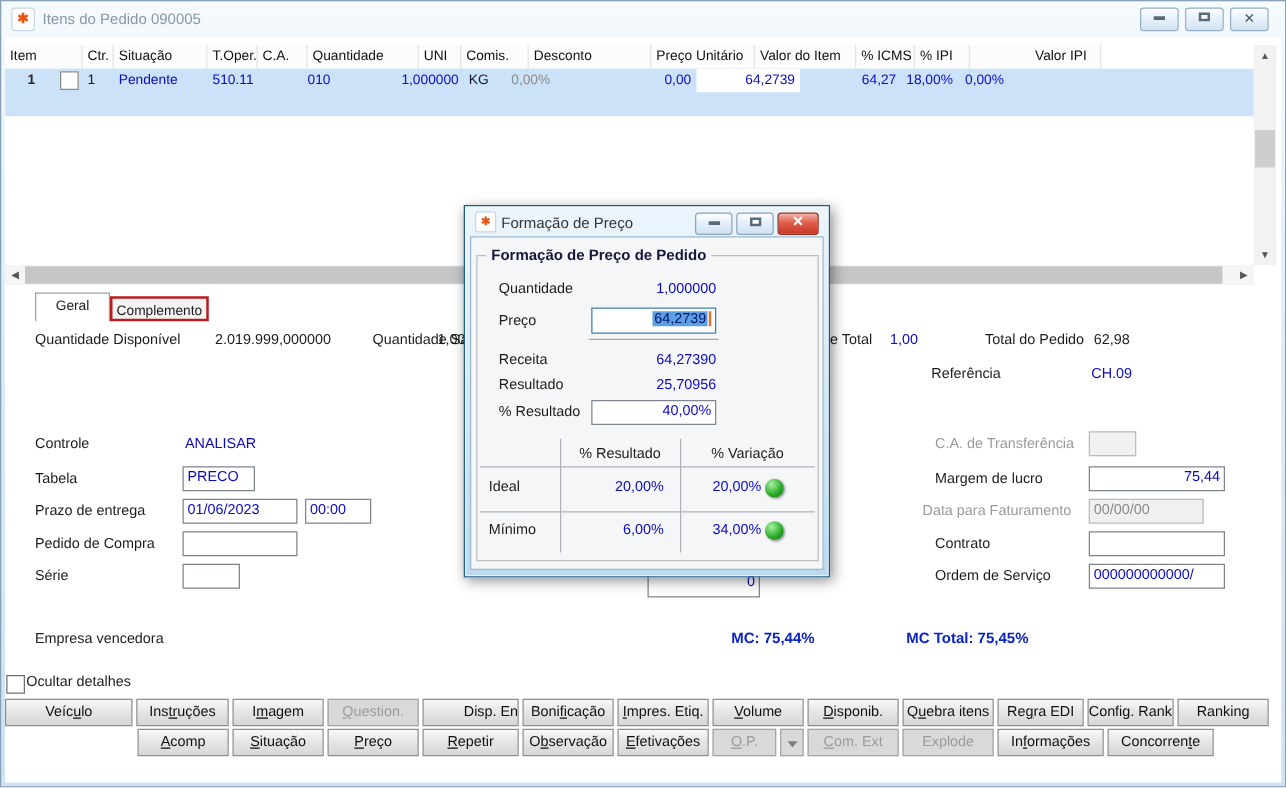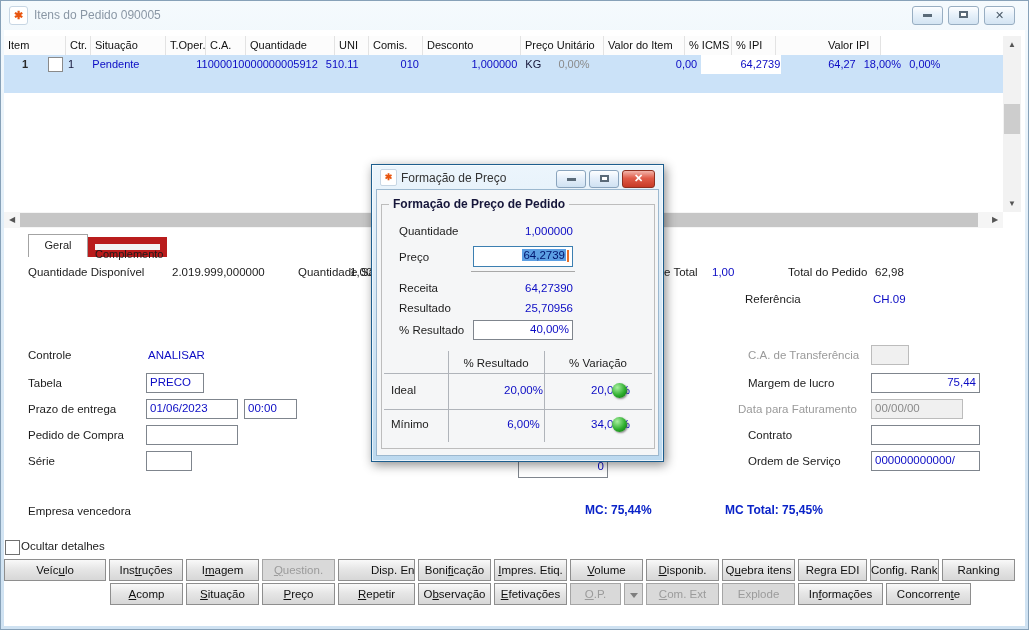--- a/index.html
+++ b/index.html
@@ -38,21 +38,21 @@
   
   .vscroll{position:absolute;left:1003px;top:36px;width:18px;height:176px;background:#f2f2f2;}
   .sbtn{position:absolute;width:18px;height:17px;color:#555;text-align:center;font-size:8px;line-height:17px;background:#f2f2f2;}
   .vthumb{position:absolute;left:1px;top:68px;width:16px;height:30px;background:#cdcdcd;}
   .hscroll{position:absolute;left:4px;top:212px;width:999px;height:16px;background:#f5f5f5;}
   .hsbtn{position:absolute;width:16px;height:16px;color:#555;text-align:center;font-size:8px;line-height:16px;}
   .hthumb{position:absolute;left:16px;top:1px;width:958px;height:14px;background:#c6c6c6;}
   
   .tab{position:absolute;box-sizing:border-box;text-align:center;padding-top:4px;}
   .tab.active{left:28px;top:234px;width:60px;height:23px;background:#fff;border:1px solid #a3a3a3;border-bottom:none;z-index:3;}
-  .tab.inactive{left:88px;top:237px;width:79px;height:20px;background:#f3f3f3;border:7px solid #b91c1c;}
+  .tab.inactive{left:88px;top:237px;width:79px;height:20px;background:#f3f3f3;border:2px solid #b91c1c;}
   
   .lbl{position:absolute;white-space:nowrap;color:#1c1c1c;font-size:11.5px;}
   .lbl.gray{color:#9a9a9a;}
   .val{position:absolute;white-space:nowrap;font-size:11.5px;color:#1c1c1c;}
   .val.blue{color:#0b0bc4;}
   .val.bold-blue{color:#0a23c8;font-weight:bold;font-size:12px;}
   .inp{position:absolute;box-sizing:border-box;height:20px;background:#fff;border:1px solid #7f858d;
     font-size:11.5px;color:#0b0bc4;padding:2px 3px 0 3px;white-space:nowrap;overflow:hidden;}
   .inp.right{text-align:right;}
   .inp.disabled{background:#f0f0f0;border-color:#bcbcbc;color:#8a8a8a;}
@@ -85,21 +85,21 @@
   .dlbl{position:absolute;left:27px;white-space:nowrap;font-size:11.5px;color:#1c1c1c;}
   .dinp{position:absolute;left:101px;width:100px;height:21px;box-sizing:border-box;background:#fff;
     border:1px solid #7f858d;text-align:right;font-size:11.5px;color:#0b0bc4;padding:2px 3px 0 0;}
   .dinp.focus{border-color:#3c7fb1;}
   .seltxt{background:#5c9fe3;color:#00156e;padding:0 1px;position:relative;}
   .caret{display:inline-block;width:2px;height:12px;background:#e8702a;vertical-align:middle;margin-left:1px;}
   .dsep{position:absolute;left:99px;width:104px;height:1px;background:#a8a8a8;}
   .vline{position:absolute;width:1px;background:#b0b4ba;}
   .hline{position:absolute;height:1px;background:#b0b4ba;}
   .dth{position:absolute;text-align:center;font-size:11.5px;color:#1c1c1c;}
-  .dcell{position:absolute;text-align:center;color:#0b0bc4;font-size:11.5px;margin-left:34px;}
+  .dcell{position:absolute;text-align:right;color:#0b0bc4;font-size:11.5px;}
   .led{position:absolute;width:15px;height:15px;border-radius:50%;
     background:radial-gradient(circle at 35% 30%, #a8f0a0, #2eae2e 55%, #0d700d 95%);
     box-shadow:1px 1px 2px rgba(0,0,0,.45);}
 </style>
 </head>
 <body>
 
 <div class="canvas">
   <div class="win-frame"></div>
 
@@ -127,21 +127,20 @@
       <div class="hcell" style="width: 81px;">Valor do Item</div>
       <div class="hcell" style="width: 47px;">% ICMS</div>
       <div class="hcell" style="width: 44px;">% IPI</div>
       <div class="hcell" style="width: 57px; margin-left: 48px;">Valor IPI</div>
     </div>
   <div class="trow">
     <div class="trow-line1" id="trow">
         <div class="cell" style="width: 62px; position: relative;"><span class="itemnum" style="margin-left: 14px;">1</span><span class="rowchk" style="left: 44px;"></span></div>
         <div class="cell darkv" style="width: 25px;">1</div>
         <div class="cell blue" style="width: 75px;">Pendente</div>
-        <div class="cell blue right" style="width: 167px;">11000010000000005912</div>
         <div class="cell blue" style="width: 40px;">510.11</div>
         <div class="cell blue" style="width: 40px; margin-left: 36px;">010</div>
         <div class="cell blue right" style="width: 89px;">1,000000</div>
         <div class="cell darkv" style="width: 34px;">KG</div>
         <div class="cell grayv" style="width: 54px;">0,00%</div>
         <div class="cell blue right" style="width: 98px;">0,00</div>
         <div class="cell" style="width: 83px; position: relative;">
           <div class="cellbox blue" style="left: 0px; top: 0px; width: 83px;">64,2739</div>
         </div>
         <div class="cell blue right" style="width: 81px;">64,27</div>

